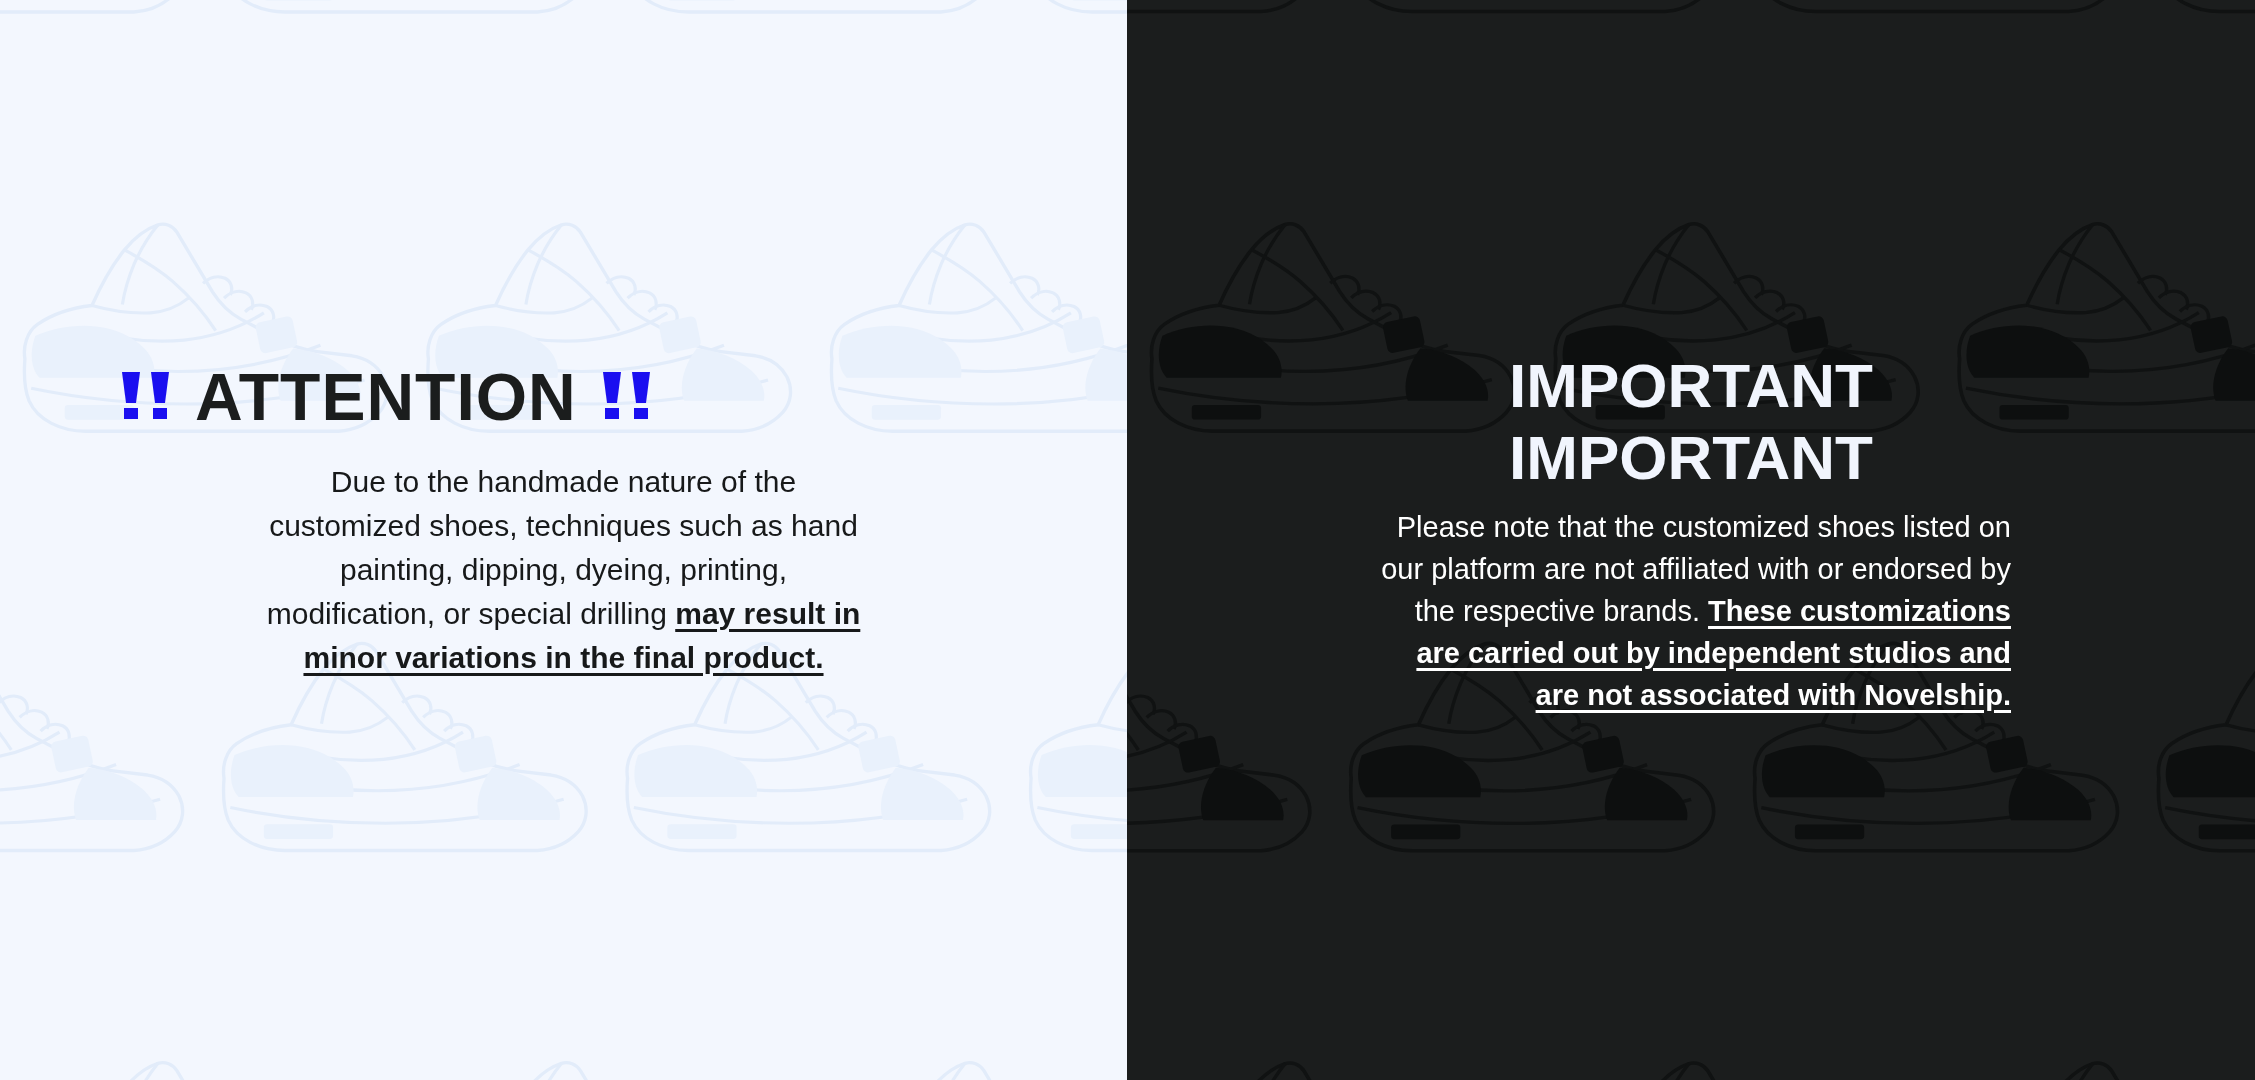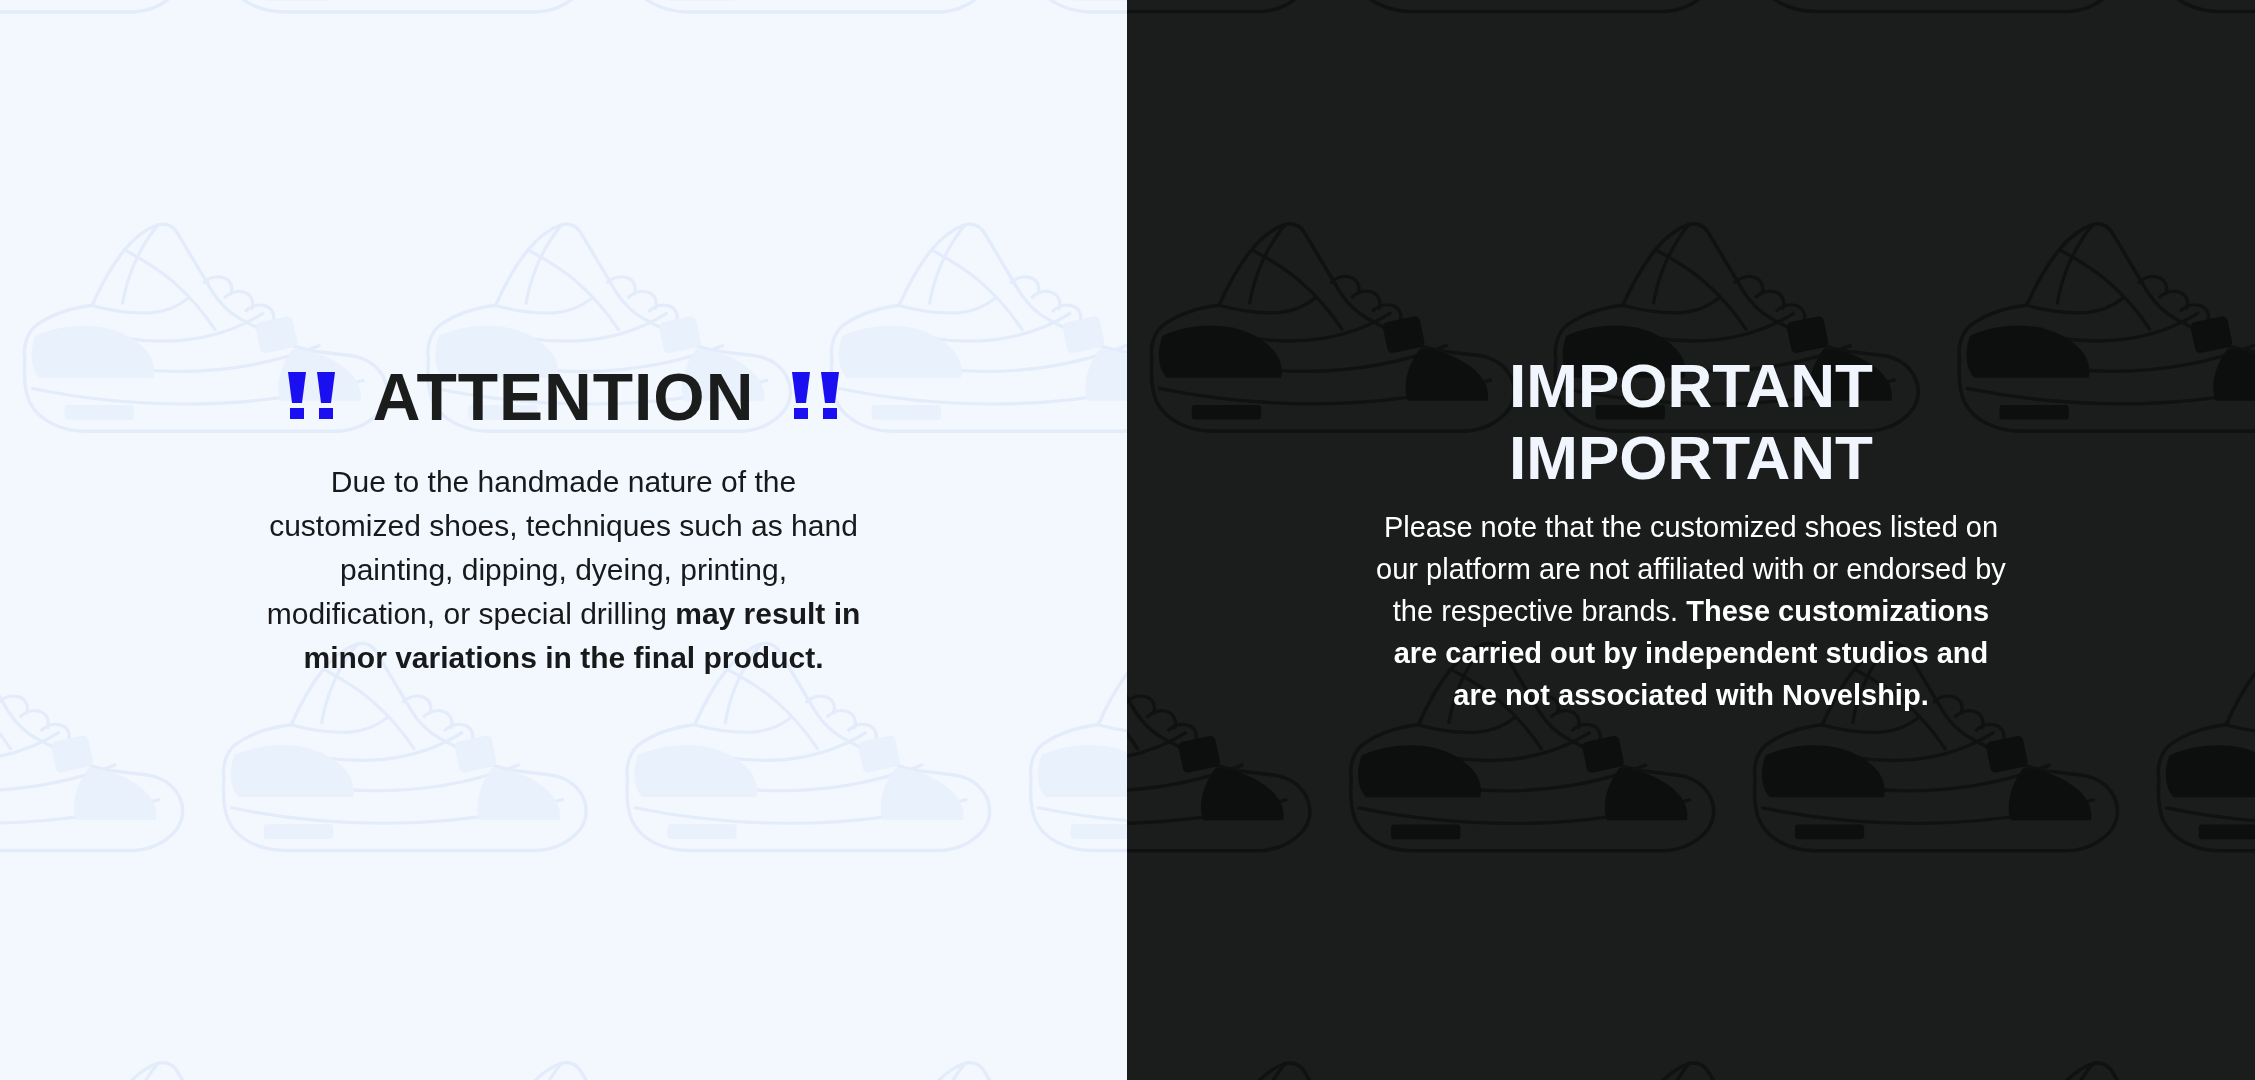--- a/index.html
+++ b/index.html
@@ -72,22 +72,21 @@
     letter-spacing: -0.5px;
     line-height: 1.0;
     white-space: nowrap;
   }
 
   .headline-left {
     color: #1B1D1D;
     font-size: 66px;
     display: flex;
     align-items: center;
-    justify-content: center;
-    gap: 36px;
+    gap: 24px;
     margin-bottom: 30px;
   }
 
   .headline-left .word { letter-spacing: 1px; }
 
   .bang {
     display: inline-flex;
     gap: 7px;
     align-items: flex-start;
     transform: translateY(-2px);
@@ -116,24 +115,26 @@
   .body-left {
     color: #17191A;
     max-width: 620px;
   }
 
   .body-right {
     color: #FFFFFF;
     max-width: 640px;
     font-size: 29px;
     line-height: 42px;
+    text-align: right;
   }
 
   .emph {
     font-weight: 700;
+    text-decoration: underline;
     text-underline-offset: 5px;
     text-decoration-thickness: 3px;
   }
 </style>
 </head>
 <body>
 
 <div class="banner">
 
   <section class="panel panel-left">

